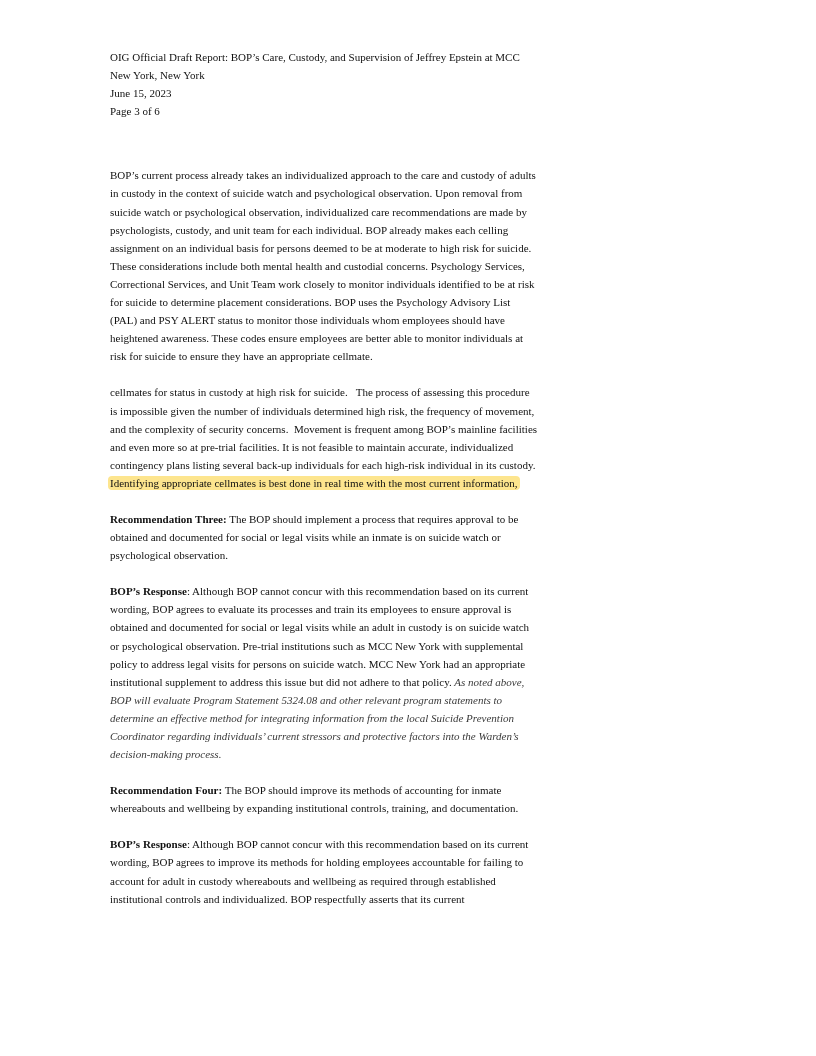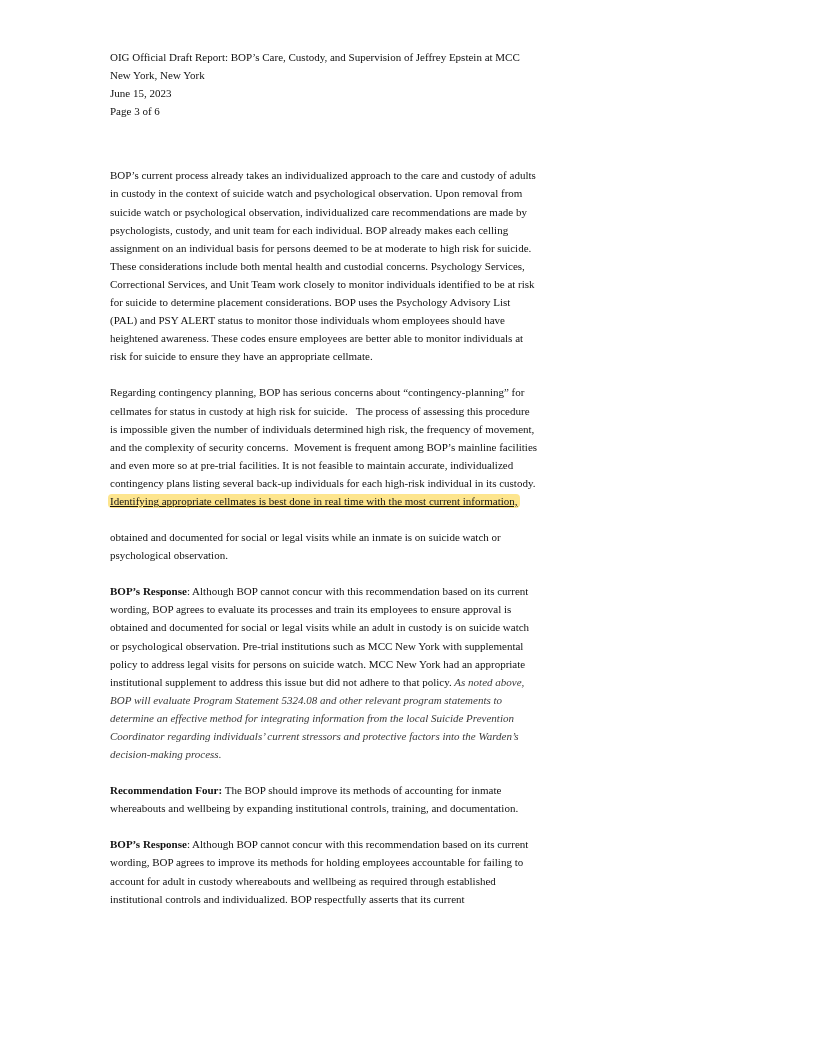--- a/index.html
+++ b/index.html
@@ -8,21 +8,21 @@
     position: absolute; left: 110px; top: 48px; width: 628px;
     font-family: "Liberation Serif", serif; font-size: 11px; line-height: 18.1px;
     color: #111111;
   }
   .header p { margin: 0; }
   .para { margin: 0; }
   .gap-header { height: 46px; }
   .gap { height: 18px; }
   .bold { font-weight: bold; }
   .grey { color: #3a3a3a; font-style: italic; }
-  .hl { background: #fde58e; border-radius: 4px; padding: 1px 2px; margin: 16px -2px; box-decoration-break: clone; text-decoration: underline; -webkit-box-decoration-break: clone; }
+  .hl { background: #fde58e; border-radius: 4px; padding: 1px 2px; margin: 16px -2px; box-decoration-break: clone; -webkit-box-decoration-break: clone; }
   .line { display: block; white-space: nowrap; }
 </style>
 </head>
 <body>
 
 <div class="page">
   <div class="header">
     <p>OIG Official Draft Report: BOP’s Care, Custody, and Supervision of Jeffrey Epstein at MCC</p>
     <p>New York, New York</p>
     <p>June 15, 2023</p>
@@ -41,32 +41,32 @@
     <span class="line">Correctional Services, and Unit Team work closely to monitor individuals identified to be at risk</span>
     <span class="line">for suicide to determine placement considerations. BOP uses the Psychology Advisory List</span>
     <span class="line">(PAL) and PSY ALERT status to monitor those individuals whom employees should have</span>
     <span class="line">heightened awareness. These codes ensure employees are better able to monitor individuals at</span>
     <span class="line">risk for suicide to ensure they have an appropriate cellmate.</span>
   </p>
 
   <div class="gap"></div>
 
   <p class="para">
-    <span class="line" style="white-space:pre">Regarding contingency planning, BOP has serious concerns about “contingency-planning” for</span>
     <span class="line" style="white-space:pre">cellmates for status in custody at high risk for suicide.   The process of assessing this procedure</span>
     <span class="line">is impossible given the number of individuals determined high risk, the frequency of movement,</span>
     <span class="line" style="white-space:pre">and the complexity of security concerns.  Movement is frequent among BOP’s mainline facilities</span>
     <span class="line">and even more so at pre-trial facilities. It is not feasible to maintain accurate, individualized</span>
     <span class="line">contingency plans listing several back-up individuals for each high-risk individual in its custody.</span>
     <span class="line"><span class="hl">Identifying appropriate cellmates is best done in real time with the most current information,</span></span>
   </p>
 
   <div class="gap"></div>
 
   <p class="para">
+    <span class="line"><span class="bold">Recommendation Three:</span><span> The BOP should implement a process that requires approval to be</span></span>
     <span class="line">obtained and documented for social or legal visits while an inmate is on suicide watch or</span>
     <span class="line">psychological observation.</span>
   </p>
 
   <div class="gap"></div>
 
   <p class="para">
     <span class="line"><span class="bold">BOP’s Response</span><span>: Although BOP cannot concur with this recommendation based on its current</span></span>
     <span class="line">wording, BOP agrees to evaluate its processes and train its employees to ensure approval is</span>
     <span class="line">obtained and documented for social or legal visits while an adult in custody is on suicide watch</span>

